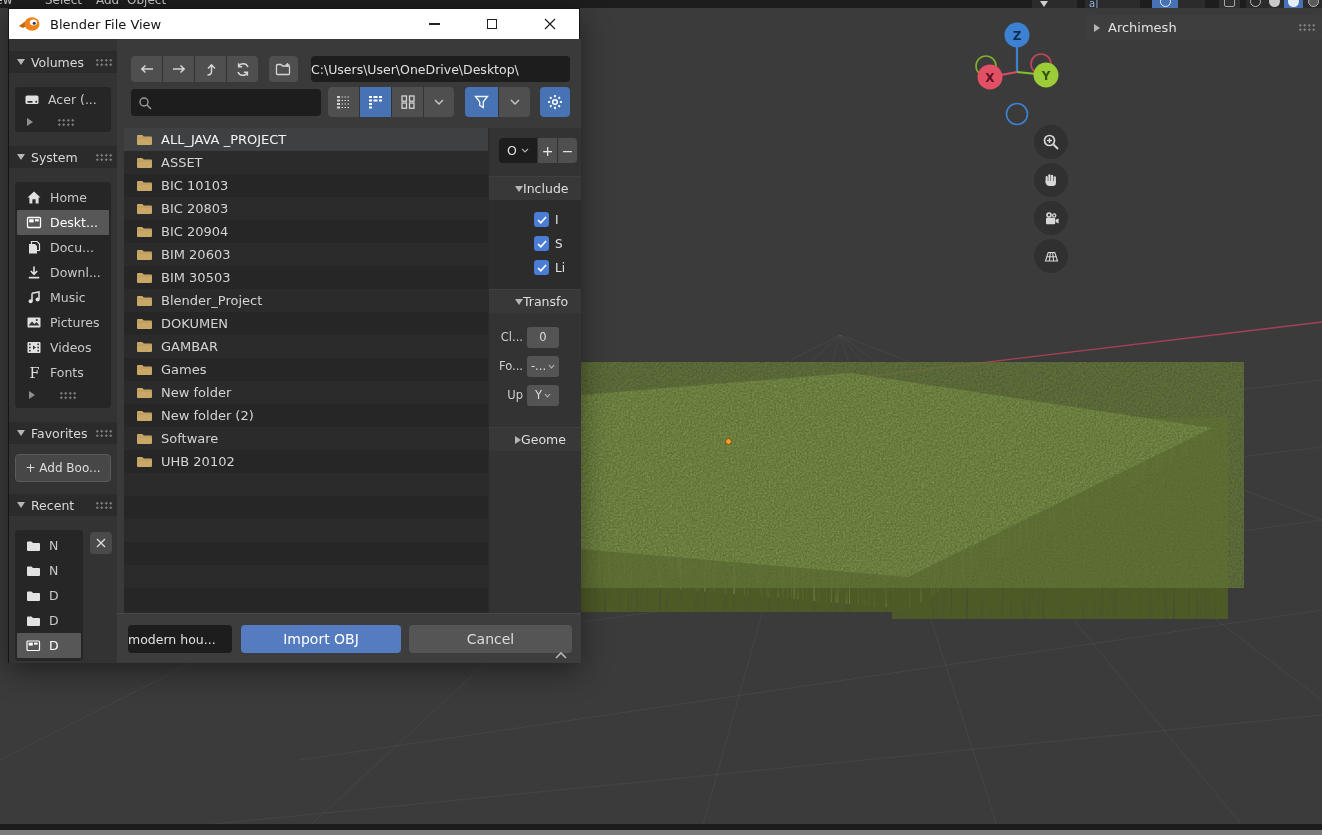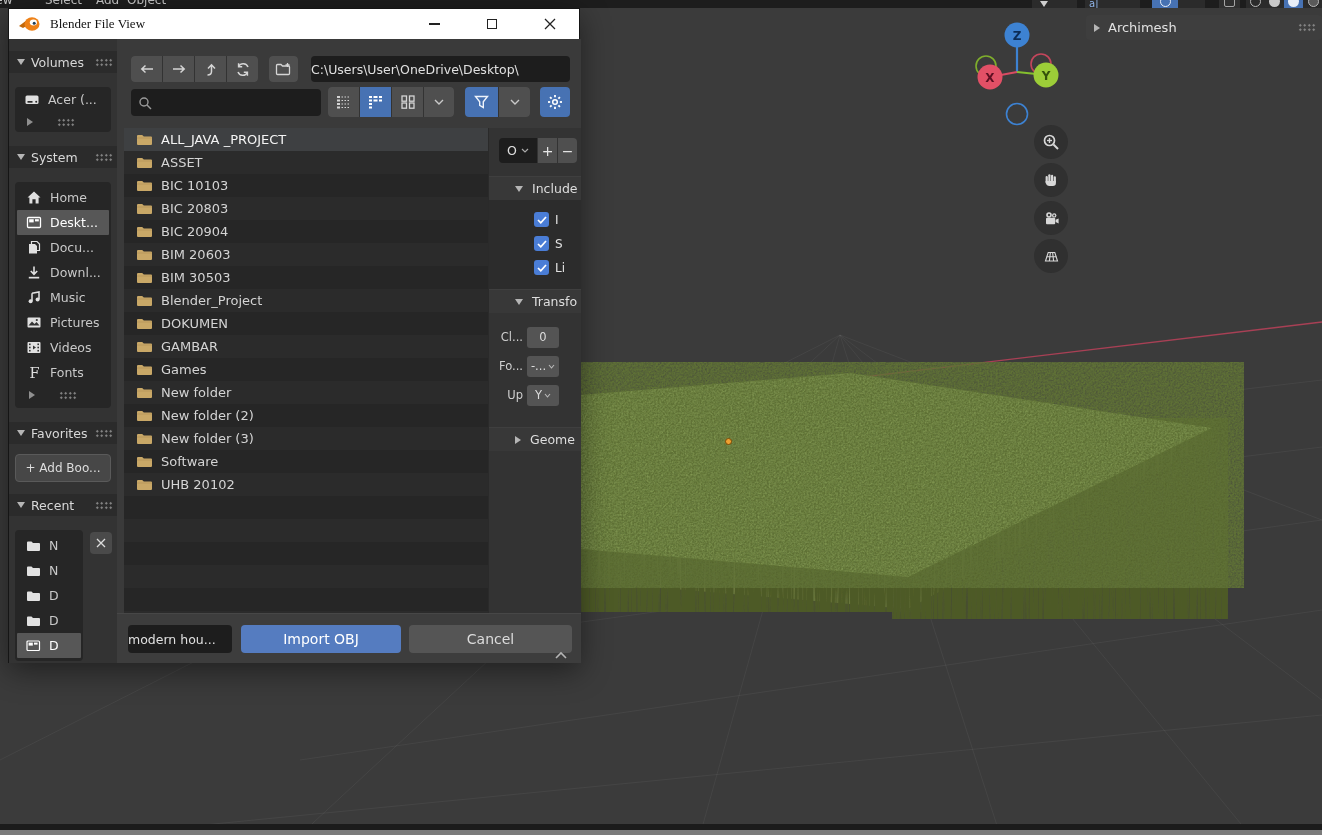--- a/index.html
+++ b/index.html
@@ -30,21 +30,21 @@
               display:flex;align-items:center;color:#e2e2e2;font-size:13px;}
   .tri-r{width:0;height:0;border-left:6px solid #b5b5b5;border-top:4px solid transparent;border-bottom:4px solid transparent;}
   .tri-d{width:0;height:0;border-top:6px solid #b5b5b5;border-left:4px solid transparent;border-right:4px solid transparent;}
   .grips{width:18px;height:9px;background-image:radial-gradient(#8a8a8a 1px, transparent 1.2px);
          background-size:4.5px 4.5px;background-position:0 0;}
 
   
   .dialog{left:8px;top:8px;width:572px;height:655px;background:#3a3a3a;border:1px solid #151515;
           box-sizing:border-box;box-shadow:0 8px 28px rgba(0,0,0,0.45);}
   .titlebar{position:absolute;left:0;top:0;width:100%;height:30px;background:#ffffff;display:flex;align-items:center;}
-  .title-text{font-size:13px;color:#111;margin-left:8px;font-family:Liberation Serif, serif;}
+  .title-text{font-size:13px;color:#111;margin-left:8px;}
   .wbtn{position:absolute;top:0;width:44px;height:30px;display:flex;align-items:center;justify-content:center;}
 
   .sidebar{position:absolute;left:0;top:30px;width:108px;height:624px;background:#333333;overflow:hidden;}
   .side-header{position:relative;height:22px;background:#2b2b2b;display:flex;align-items:center;
                padding-left:8px;color:#d8d8d8;font-size:12.5px;gap:6px;}
   .side-header .grips{position:absolute;right:4px;top:7px;}
   .side-box{background:#262626;border-radius:4px;margin:14px 6px;}
   .side-item{height:25px;display:flex;align-items:center;gap:8px;padding-left:9px;color:#c9c9c9;font-size:12.5px;
              white-space:nowrap;overflow:hidden;}
   .side-item.sel{background:#575757;border-radius:1px;color:#ffffff;}
@@ -63,21 +63,21 @@
   .tbtn.blue{background:#4772b3;}
   .field{background:#1d1d1d;border-radius:4px;color:#e0e0e0;font-size:12.5px;display:flex;align-items:center;}
 
   .filelist{position:absolute;left:115px;top:119px;width:371px;height:485px;
             background:repeating-linear-gradient(180deg,#262626 0 23px,#2b2b2b 23px 46px);overflow:hidden;}
   .file-row{height:23px;display:flex;align-items:center;gap:8px;padding-left:12px;font-size:13px;color:#d4d4d4;
             white-space:nowrap;}
   .filelist > div[data-index="0"]{background:#3e4042;color:#f4f4f4;}
 
   .optpanel{position:absolute;left:479px;top:119px;width:93px;height:485px;background:#333333;border-left:1px solid #2a2a2a;box-sizing:border-box;}
-  .opt-header{height:23px;background:#383838;display:flex;align-items:center;gap:9px;padding-left:26px;
+  .opt-header{height:23px;background:#383838;display:flex;align-items:center;gap:0;padding-left:26px;
               color:#dedede;font-size:12.5px;border-top:1px solid #3f3f3f;}
   .chk-block{background:#2c2c2c;padding:12px 0 14px 0;display:flex;flex-direction:column;gap:9px;}
   .chk-row{display:flex;align-items:center;gap:6px;padding-left:45px;}
   .checkbox{width:15px;height:15px;background:#4a7dd6;border-radius:3px;display:flex;align-items:center;justify-content:center;}
   .chk-label{color:#e2e2e2;font-size:12px;}
   .trow{display:flex;align-items:center;height:22px;margin:7px 0;}
   .trow .lab{width:34px;text-align:right;color:#cfcfcf;font-size:11.5px;margin-right:4px;white-space:nowrap;overflow:hidden;}
   .tfield{width:32px;height:21px;background:#545454;border-radius:3px;color:#dddddd;font-size:11.5px;
           display:flex;align-items:center;justify-content:center;gap:2px;}
 
@@ -637,27 +637,20 @@
         </div>
 
         <div class="file-row" data-index="12">
           <svg width="17" height="13">
             <path d="M1 3 Q1 2 2 2 H6.2 L7.8 3.6 H15 Q16 3.6 16 4.6 V11 Q16 12 15 12 H2 Q1 12 1 11 Z" fill="#c9a867"></path>
             <path d="M1 5 H16" stroke="#b6955a" stroke-width="0.8"></path>
           </svg>
           <span>New folder (2)</span>
         </div>
 
-        <div class="file-row" data-index="13">
-          <svg width="17" height="13">
-            <path d="M1 3 Q1 2 2 2 H6.2 L7.8 3.6 H15 Q16 3.6 16 4.6 V11 Q16 12 15 12 H2 Q1 12 1 11 Z" fill="#c9a867"></path>
-            <path d="M1 5 H16" stroke="#b6955a" stroke-width="0.8"></path>
-          </svg>
-          <span>New folder (3)</span>
-        </div>
 
         <div class="file-row" data-index="14">
           <svg width="17" height="13">
             <path d="M1 3 Q1 2 2 2 H6.2 L7.8 3.6 H15 Q16 3.6 16 4.6 V11 Q16 12 15 12 H2 Q1 12 1 11 Z" fill="#c9a867"></path>
             <path d="M1 5 H16" stroke="#b6955a" stroke-width="0.8"></path>
           </svg>
           <span>Software</span>
         </div>
 
         <div class="file-row" data-index="15">

